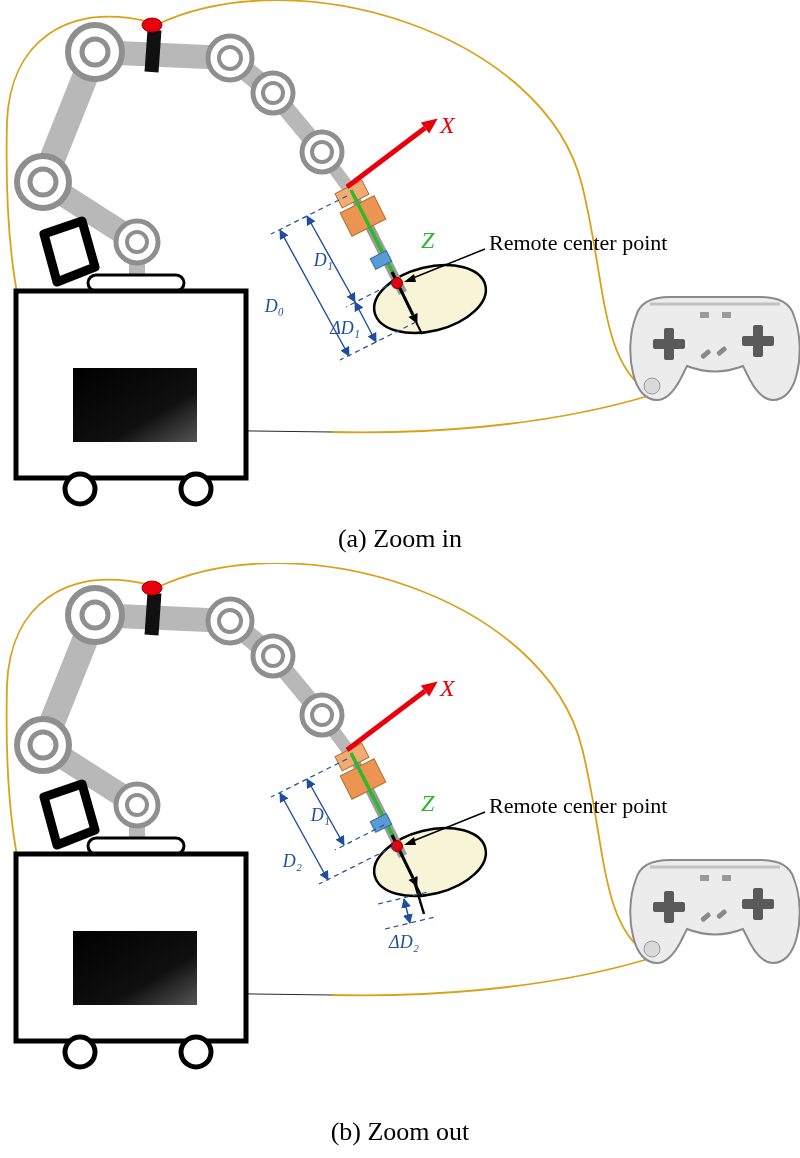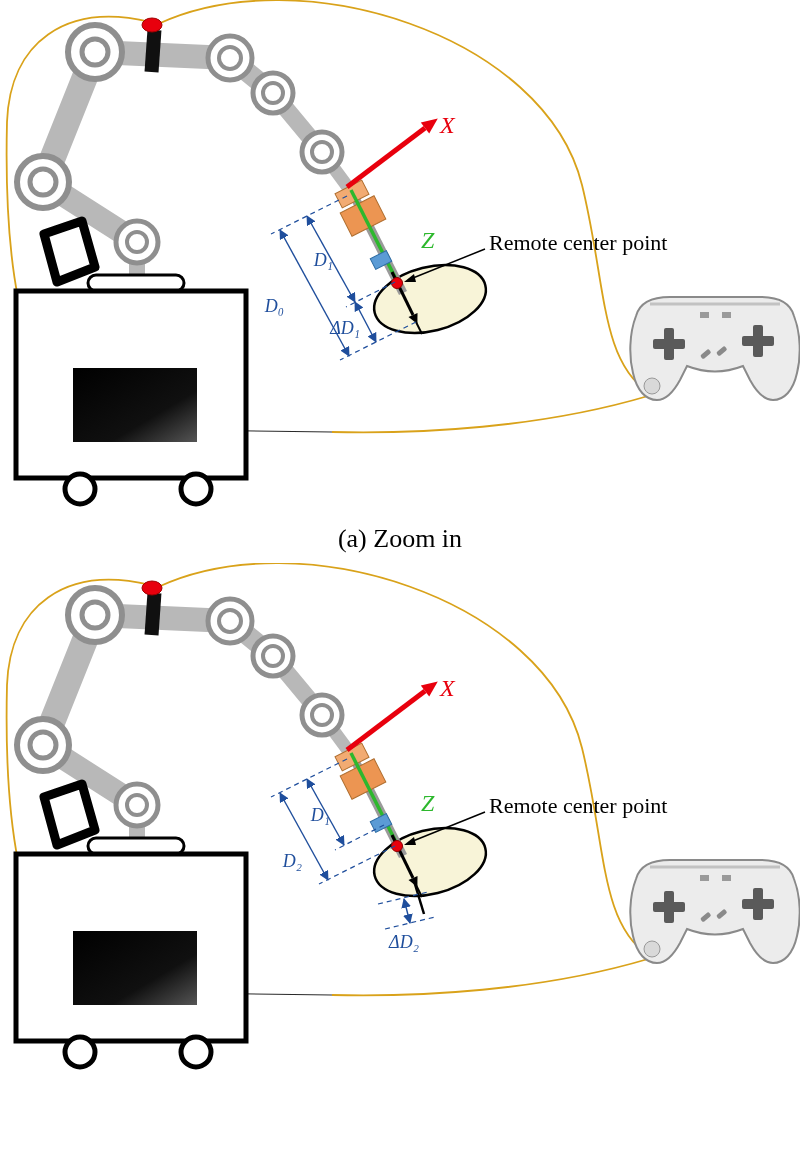--- a/index.html
+++ b/index.html
@@ -174,14 +174,15 @@
     <text class="axis-x" x="440" y="133">X</text>
     <text class="axis-z" x="421" y="248">Z</text>
 
     <g>
       <line x1="485" y1="249" x2="408" y2="280" stroke="#000000" stroke-width="1.5"></line>
       <polygon points="404,282 414,274 416,282" fill="#000000"></polygon>
       <text class="rcptext" x="489" y="250">Remote center point</text>
     </g>
   </svg>
 
+  <div class="caption">(b) Zoom out</div>
 
 </div>
 
 </body></html>

